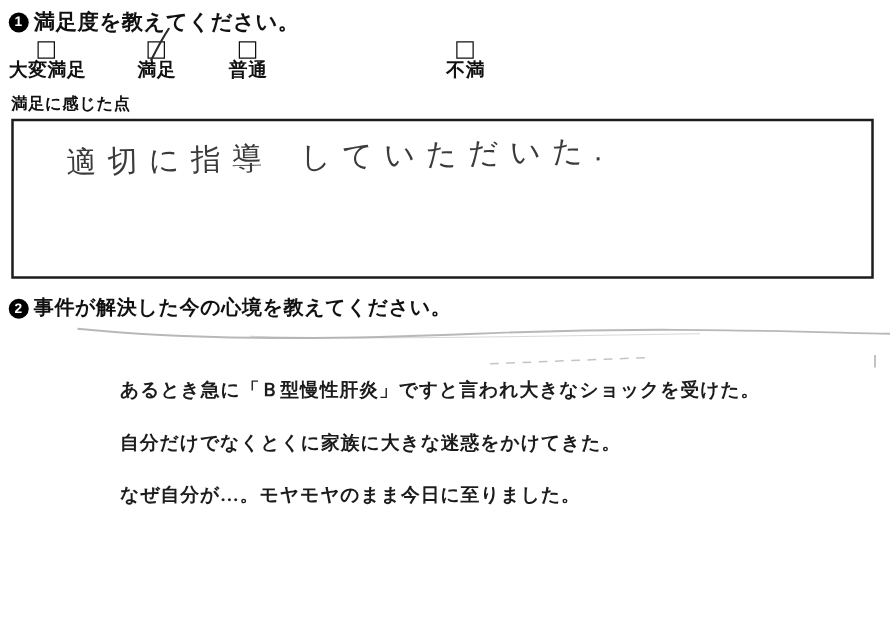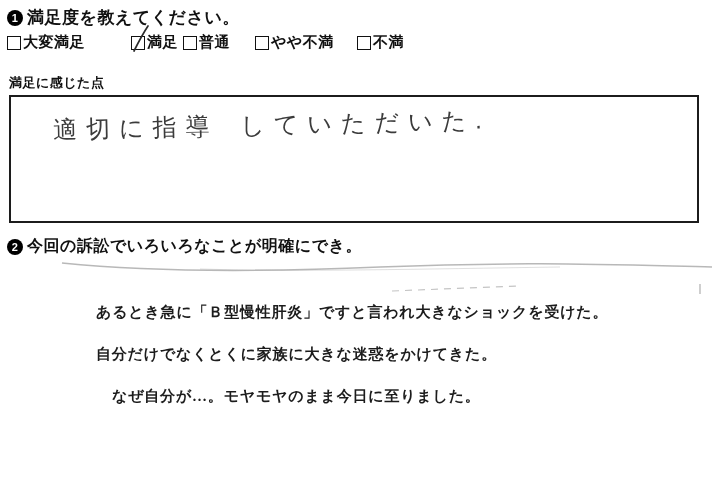--- a/index.html
+++ b/index.html
@@ -31,20 +31,21 @@
     text-align:center;line-height:16px;
     margin-right:2px;
   }
   
   .cb-row{position:absolute;left:0;top:33px;width:712px;height:24px;}
   .cb-item{
     position:absolute;top:0;
     display:flex;align-items:center;
     font-weight:600;font-size:15px;letter-spacing:0.5px;color:#111;
     white-space:nowrap;
+    flex-direction:column;
   }
   .cb-box{
     position:relative;
     width:12px;height:12px;
     border:1.5px solid #111;
     background:#fff;
     margin-right:2px;flex:0 0 auto;
   }
   .cb-slash{
     position:absolute;left:-4px;top:-14px;
@@ -80,74 +81,70 @@
   .para{
     position:absolute;left:96px;
     font-family:"Liberation Serif","DejaVu Serif",serif;
     font-size:15px;font-weight:600;
     letter-spacing:0.8px;
     color:#1c1c1c;
     white-space:nowrap;
   }
   .p0{top:303px;}
   .p1{top:345px;}
-  .p2{top:387px;margin-left:16px;}
+  .p2{top:387px;}
   .p3{top:428px;}
 </style>
 </head>
 <body>
 
 <div class="page">
 
   <div class="q-title q1-title">
     <span class="num-badge">1</span>
     <span>満足度を教えてください。</span>
   </div>
 
   <div class="cb-row">
 
     <div class="cb-item" style="left:7px;">
       <span class="cb-box"></span>
       <span>大変満足</span>
     </div>
 
-    <div class="cb-item" style="left:110px;margin-left:21px;">
+    <div class="cb-item" style="left:110px;">
       <span class="cb-box">
         <svg class="cb-slash" viewBox="0 0 24 30">
           <path d="M6 28 C 9 22, 14 12, 20 3" stroke="#2b2b2b" stroke-width="1.7" fill="none" stroke-linecap="round"></path>
         </svg>
       </span>
       <span>満足</span>
     </div>
 
     <div class="cb-item" style="left:183px;text-align:center;">
       <span class="cb-box"></span>
       <span>普通</span>
     </div>
 
-    <div class="cb-item" style="left:255px;">
-      <span class="cb-box"></span>
-      <span>やや不満</span>
-    </div>
 
     <div class="cb-item" style="left:357px;justify-content:flex-end;">
       <span class="cb-box"></span>
       <span>不満</span>
     </div>
 
   </div>
 
   <div class="comment-label">満足に感じた点</div>
   <div class="comment-box">
     <div class="handwriting">適切に指導 していただいた.</div>
   </div>
 
   <div class="q-title q2-title">
     <span class="num-badge">2</span>
-    <span>今回の訴訟でいろいろなことが明確にでき。</span>
+    <span>事件が解決した今の心境を教えてください。</span>
   </div>
 
   <svg class="artifact-svg" viewBox="0 0 712 52">
     <path d="M62 11 C 140 19, 240 21, 380 15 S 620 13, 712 15" stroke="#9a9a9a" stroke-width="1.5" fill="none" opacity="0.7"></path>
     <path d="M200 17 C 300 20, 420 17, 560 15" stroke="#b0b0b0" stroke-width="0.8" fill="none" opacity="0.5"></path>
     <path d="M392 39 L 520 34" stroke="#b5b5b5" stroke-width="1.2" fill="none" stroke-dasharray="7 6" opacity="0.8"></path>
     <path d="M700 32 L 700 42" stroke="#9a9a9a" stroke-width="1.2" fill="none" opacity="0.8"></path>
   </svg>
 
   <div class="para p0">あるとき急に「Ｂ型慢性肝炎」ですと言われ大きなショックを受けた。</div>

